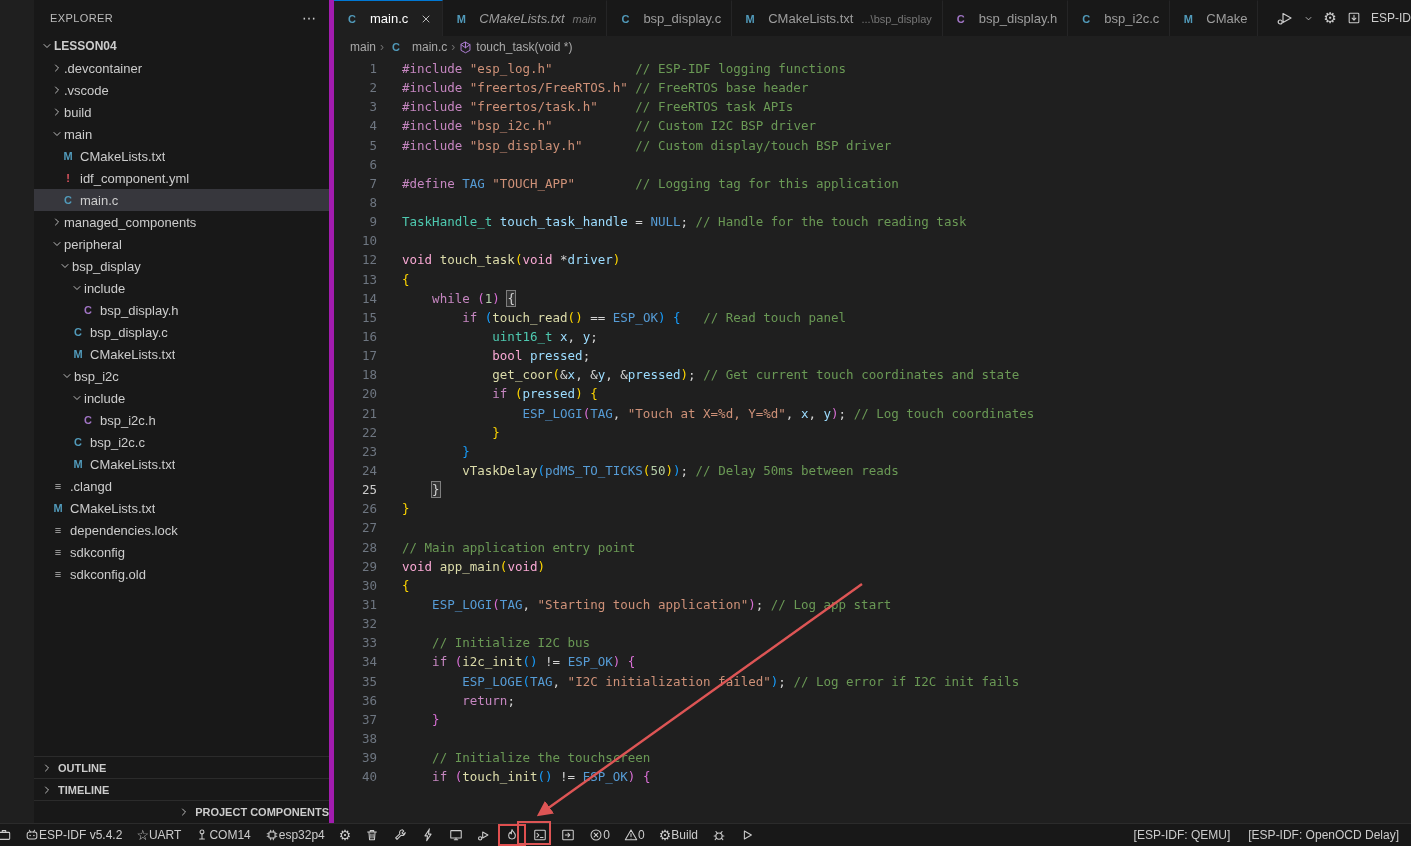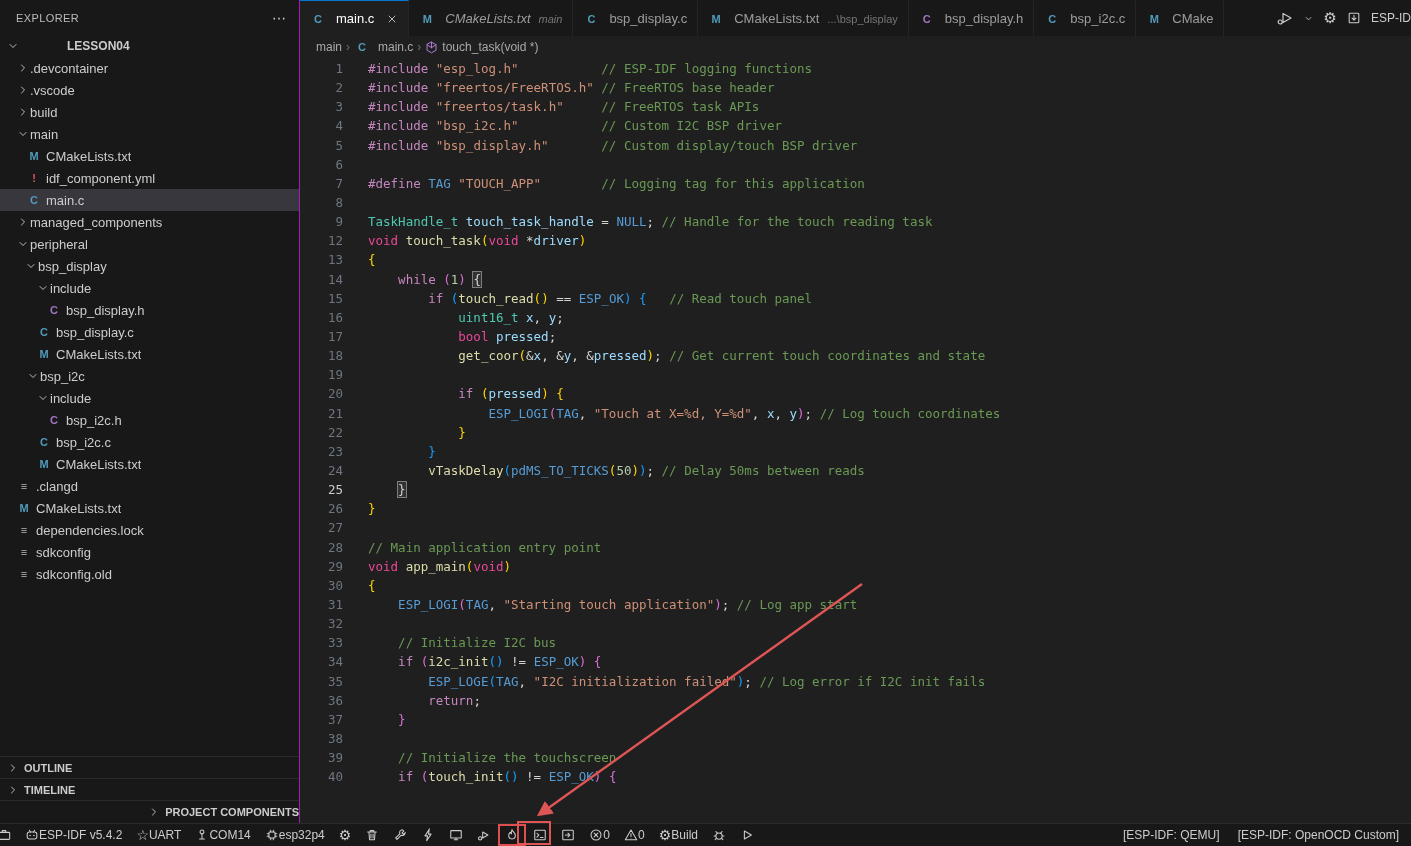--- a/index.html
+++ b/index.html
@@ -2,29 +2,29 @@
 <html><head>
 <meta charset="utf-8">
 <style>
   * { margin:0; padding:0; box-sizing:border-box; }
   html,body { width:1411px; height:846px; overflow:hidden; background:#1f1f1f;
     font-family:"Liberation Sans", sans-serif; }
   #app { position:relative; width:1411px; height:846px; display:flex; flex-direction:column; }
   #main { flex:1; display:flex; min-height:0; }
 
   
-  #sidebar { width:300px; background:#181818; border-right:1px solid #a21caf;
-    display:flex; flex-direction:column; color:#cccccc; }
+  #sidebar { width:300px; background:#181818; border-right:5px solid #a21caf;
+    display:flex; flex-direction:column; color:#cccccc;margin-left:34px; }
   #expl-head { height:35px; display:flex; align-items:center; justify-content:space-between;
     padding:0 12px 0 16px; font-size:11px; letter-spacing:.4px; color:#bbbbbb; }
   #expl-more { color:#cccccc; font-size:14px; letter-spacing:1px; cursor:pointer; }
   #tree { flex:1; overflow:hidden; font-size:13px; }
   .trow { height:22px; display:flex; align-items:center; white-space:nowrap; cursor:pointer; color:#cccccc; }
   .trow.sel { background:#37373d; }
-  .trow.root { font-weight:bold; font-size:12px;gap:47px; }
+  .trow.root { font-weight:bold; font-size:12px; }
   .chev { width:14px; display:inline-flex; justify-content:center; align-items:center; color:#cccccc; flex:none;}
   .fico { width:16px; display:inline-flex; justify-content:center; font-weight:bold; font-size:11px; flex:none; margin-right:4px;}
   .tlabel { overflow:hidden; text-overflow:ellipsis; }
   #panes { border-top:1px solid #2b2b2b; }
   .pane { height:22px; display:flex; align-items:center; gap:4px; padding-left:6px;
     font-size:11px; font-weight:bold; color:#cccccc; border-bottom:1px solid #2b2b2b; cursor:pointer; }
   .pane:last-child { border-bottom:none;justify-content:flex-end; }
 
   
   #editor-col { flex:1; display:flex; flex-direction:column; min-width:0; }
@@ -45,21 +45,21 @@
     font-size:12px; color:#a9a9a9; background:#1f1f1f; flex:none; }
   .bc-sep { color:#6e6e6e; }
   .bc-seg { display:flex; align-items:center; gap:4px; cursor:pointer; }
 
   #code { flex:1; overflow:hidden; font-family:"DejaVu Sans Mono", monospace;
     font-size:12.5px; line-height:19.15px; padding-top:1px; }
   .cl { display:flex; height:19.15px; white-space:pre; }
   .ln { width:43px; text-align:right; color:#6e7681; flex:none; user-select:none; }
   .ln.act { color:#cccccc; }
   .lc { padding-left:25px; }
-  .tk-k { color:#c586c0; } .tk-t { color:#ec4899; } .tk-T { color:#4ec9b0; }
+  .tk-k { color:#c586c0; } .tk-t { color:#f9a8d4; } .tk-T { color:#4ec9b0; }
   .tk-f { color:#dcdcaa; } .tk-m { color:#569cd6; } .tk-v { color:#9cdcfe; }
   .tk-s { color:#ce9178; } .tk-c { color:#6a9955; } .tk-n { color:#b5cea8; }
   .tk-o { color:#d4d4d4; }
   .tk-b1 { color:#ffd700; } .tk-b2 { color:#da70d6; } .tk-b3 { color:#179fff; }
   .tk-bx { color:#d4d4d4; outline:1px solid #7e7e7e; background:rgba(90,90,90,.35); }
 
   
   #statusbar { height:23px; background:#181818; border-top:1px solid #2b2b2b;
     display:flex; align-items:center; font-size:12px; color:#cccccc; flex:none; }
   #sb-left { display:flex; align-items:center; height:100%; overflow:hidden; }
@@ -339,28 +339,28 @@
       <div id="code">
           <div class="cl"><span class="ln">1</span><span class="lc"><span class="tk-k">#include</span><span class="tk-o"> </span><span class="tk-s">"esp_log.h"</span><span class="tk-o">           </span><span class="tk-c">// ESP-IDF logging functions</span></span></div>
           <div class="cl"><span class="ln">2</span><span class="lc"><span class="tk-k">#include</span><span class="tk-o"> </span><span class="tk-s">"freertos/FreeRTOS.h"</span><span class="tk-o"> </span><span class="tk-c">// FreeRTOS base header</span></span></div>
           <div class="cl"><span class="ln">3</span><span class="lc"><span class="tk-k">#include</span><span class="tk-o"> </span><span class="tk-s">"freertos/task.h"</span><span class="tk-o">     </span><span class="tk-c">// FreeRTOS task APIs</span></span></div>
           <div class="cl"><span class="ln">4</span><span class="lc"><span class="tk-k">#include</span><span class="tk-o"> </span><span class="tk-s">"bsp_i2c.h"</span><span class="tk-o">           </span><span class="tk-c">// Custom I2C BSP driver</span></span></div>
           <div class="cl"><span class="ln">5</span><span class="lc"><span class="tk-k">#include</span><span class="tk-o"> </span><span class="tk-s">"bsp_display.h"</span><span class="tk-o">       </span><span class="tk-c">// Custom display/touch BSP driver</span></span></div>
           <div class="cl"><span class="ln">6</span><span class="lc"></span></div>
           <div class="cl"><span class="ln">7</span><span class="lc"><span class="tk-k">#define</span><span class="tk-o"> </span><span class="tk-m">TAG</span><span class="tk-o"> </span><span class="tk-s">"TOUCH_APP"</span><span class="tk-o">        </span><span class="tk-c">// Logging tag for this application</span></span></div>
           <div class="cl"><span class="ln">8</span><span class="lc"></span></div>
           <div class="cl"><span class="ln">9</span><span class="lc"><span class="tk-T">TaskHandle_t</span><span class="tk-o"> </span><span class="tk-v">touch_task_handle</span><span class="tk-o"> </span><span class="tk-o">=</span><span class="tk-o"> </span><span class="tk-m">NULL</span><span class="tk-o">;</span><span class="tk-o"> </span><span class="tk-c">// Handle for the touch reading task</span></span></div>
+          <div class="cl"><span class="ln">10</span><span class="lc"></span></div>
           <div class="cl"><span class="ln">12</span><span class="lc"><span class="tk-t">void</span><span class="tk-o"> </span><span class="tk-f">touch_task</span><span class="tk-b1">(</span><span class="tk-t">void</span><span class="tk-o"> </span><span class="tk-o">*</span><span class="tk-v">driver</span><span class="tk-b1">)</span></span></div>
           <div class="cl"><span class="ln">13</span><span class="lc"><span class="tk-b1">{</span></span></div>
           <div class="cl"><span class="ln">14</span><span class="lc"><span class="tk-o">    </span><span class="tk-k">while</span><span class="tk-o"> </span><span class="tk-b2">(</span><span class="tk-n">1</span><span class="tk-b2">)</span><span class="tk-o"> </span><span class="tk-bx">{</span></span></div>
           <div class="cl"><span class="ln">15</span><span class="lc"><span class="tk-o">        </span><span class="tk-k">if</span><span class="tk-o"> </span><span class="tk-b3">(</span><span class="tk-f">touch_read</span><span class="tk-b1">(</span><span class="tk-b1">)</span><span class="tk-o"> </span><span class="tk-o">==</span><span class="tk-o"> </span><span class="tk-m">ESP_OK</span><span class="tk-b3">)</span><span class="tk-o"> </span><span class="tk-b3">{</span><span class="tk-o">   </span><span class="tk-c">// Read touch panel</span></span></div>
           <div class="cl"><span class="ln">16</span><span class="lc"><span class="tk-o">            </span><span class="tk-T">uint16_t</span><span class="tk-o"> </span><span class="tk-v">x</span><span class="tk-o">,</span><span class="tk-o"> </span><span class="tk-v">y</span><span class="tk-o">;</span></span></div>
           <div class="cl"><span class="ln">17</span><span class="lc"><span class="tk-o">            </span><span class="tk-t">bool</span><span class="tk-o"> </span><span class="tk-v">pressed</span><span class="tk-o">;</span></span></div>
           <div class="cl"><span class="ln">18</span><span class="lc"><span class="tk-o">            </span><span class="tk-f">get_coor</span><span class="tk-b1">(</span><span class="tk-o">&amp;</span><span class="tk-v">x</span><span class="tk-o">,</span><span class="tk-o"> </span><span class="tk-o">&amp;</span><span class="tk-v">y</span><span class="tk-o">,</span><span class="tk-o"> </span><span class="tk-o">&amp;</span><span class="tk-v">pressed</span><span class="tk-b1">)</span><span class="tk-o">;</span><span class="tk-o"> </span><span class="tk-c">// Get current touch coordinates and state</span></span></div>
-          <div class="cl"><span class="ln">19</span><span class="lc"></span></div>
           <div class="cl"><span class="ln">20</span><span class="lc"><span class="tk-o">            </span><span class="tk-k">if</span><span class="tk-o"> </span><span class="tk-b1">(</span><span class="tk-v">pressed</span><span class="tk-b1">)</span><span class="tk-o"> </span><span class="tk-b1">{</span></span></div>
           <div class="cl"><span class="ln">21</span><span class="lc"><span class="tk-o">                </span><span class="tk-m">ESP_LOGI</span><span class="tk-b2">(</span><span class="tk-m">TAG</span><span class="tk-o">,</span><span class="tk-o"> </span><span class="tk-s">"Touch at X=%d, Y=%d"</span><span class="tk-o">,</span><span class="tk-o"> </span><span class="tk-v">x</span><span class="tk-o">,</span><span class="tk-o"> </span><span class="tk-v">y</span><span class="tk-b2">)</span><span class="tk-o">;</span><span class="tk-o"> </span><span class="tk-c">// Log touch coordinates</span></span></div>
           <div class="cl"><span class="ln">22</span><span class="lc"><span class="tk-o">            </span><span class="tk-b1">}</span></span></div>
           <div class="cl"><span class="ln">23</span><span class="lc"><span class="tk-o">        </span><span class="tk-b3">}</span></span></div>
           <div class="cl"><span class="ln">24</span><span class="lc"><span class="tk-o">        </span><span class="tk-f">vTaskDelay</span><span class="tk-b3">(</span><span class="tk-m">pdMS_TO_TICKS</span><span class="tk-b1">(</span><span class="tk-n">50</span><span class="tk-b1">)</span><span class="tk-b3">)</span><span class="tk-o">;</span><span class="tk-o"> </span><span class="tk-c">// Delay 50ms between reads</span></span></div>
           <div class="cl"><span class="ln act">25</span><span class="lc"><span class="tk-o">    </span><span class="tk-bx">}</span></span></div>
           <div class="cl"><span class="ln">26</span><span class="lc"><span class="tk-b1">}</span></span></div>
           <div class="cl"><span class="ln">27</span><span class="lc"></span></div>
           <div class="cl"><span class="ln">28</span><span class="lc"><span class="tk-c">// Main application entry point</span></span></div>
           <div class="cl"><span class="ln">29</span><span class="lc"><span class="tk-t">void</span><span class="tk-o"> </span><span class="tk-f">app_main</span><span class="tk-b1">(</span><span class="tk-t">void</span><span class="tk-b1">)</span></span></div>
@@ -525,21 +525,21 @@
         <span class="sb-item">
           <span style="display: inline-flex;">
             <svg class="ic" width="14" height="14" viewBox="0 0 16 16" fill="none" stroke="currentColor" stroke-width="1.2" stroke-linecap="round" stroke-linejoin="round">
               <path d="M5 3.5l8 4.5-8 4.5z"></path>
             </svg>
           </span>
         </span>
       </div>
     <div id="sb-right">
         <span class="sb-bracket">[ESP-IDF: QEMU]</span>
-        <span class="sb-bracket">[ESP-IDF: OpenOCD Custom]</span>
+        <span class="sb-bracket">[ESP-IDF: OpenOCD Delay]</span>
       </div>
   </div>
 
   <svg id="anno">
     <defs>
       <marker id="ah" viewBox="0 0 10 10" refX="7.5" refY="5" markerWidth="6.5" markerHeight="6.5" orient="auto-start-reverse">
         <path d="M0 0 L10 5 L0 10 z" fill="#dd5555"></path>
       </marker>
     </defs>
     <line id="anno-line" marker-end="url(#ah)" x1="862" y1="584" x2="540" y2="814" stroke="#dd5555" stroke-width="2.4"></line>

